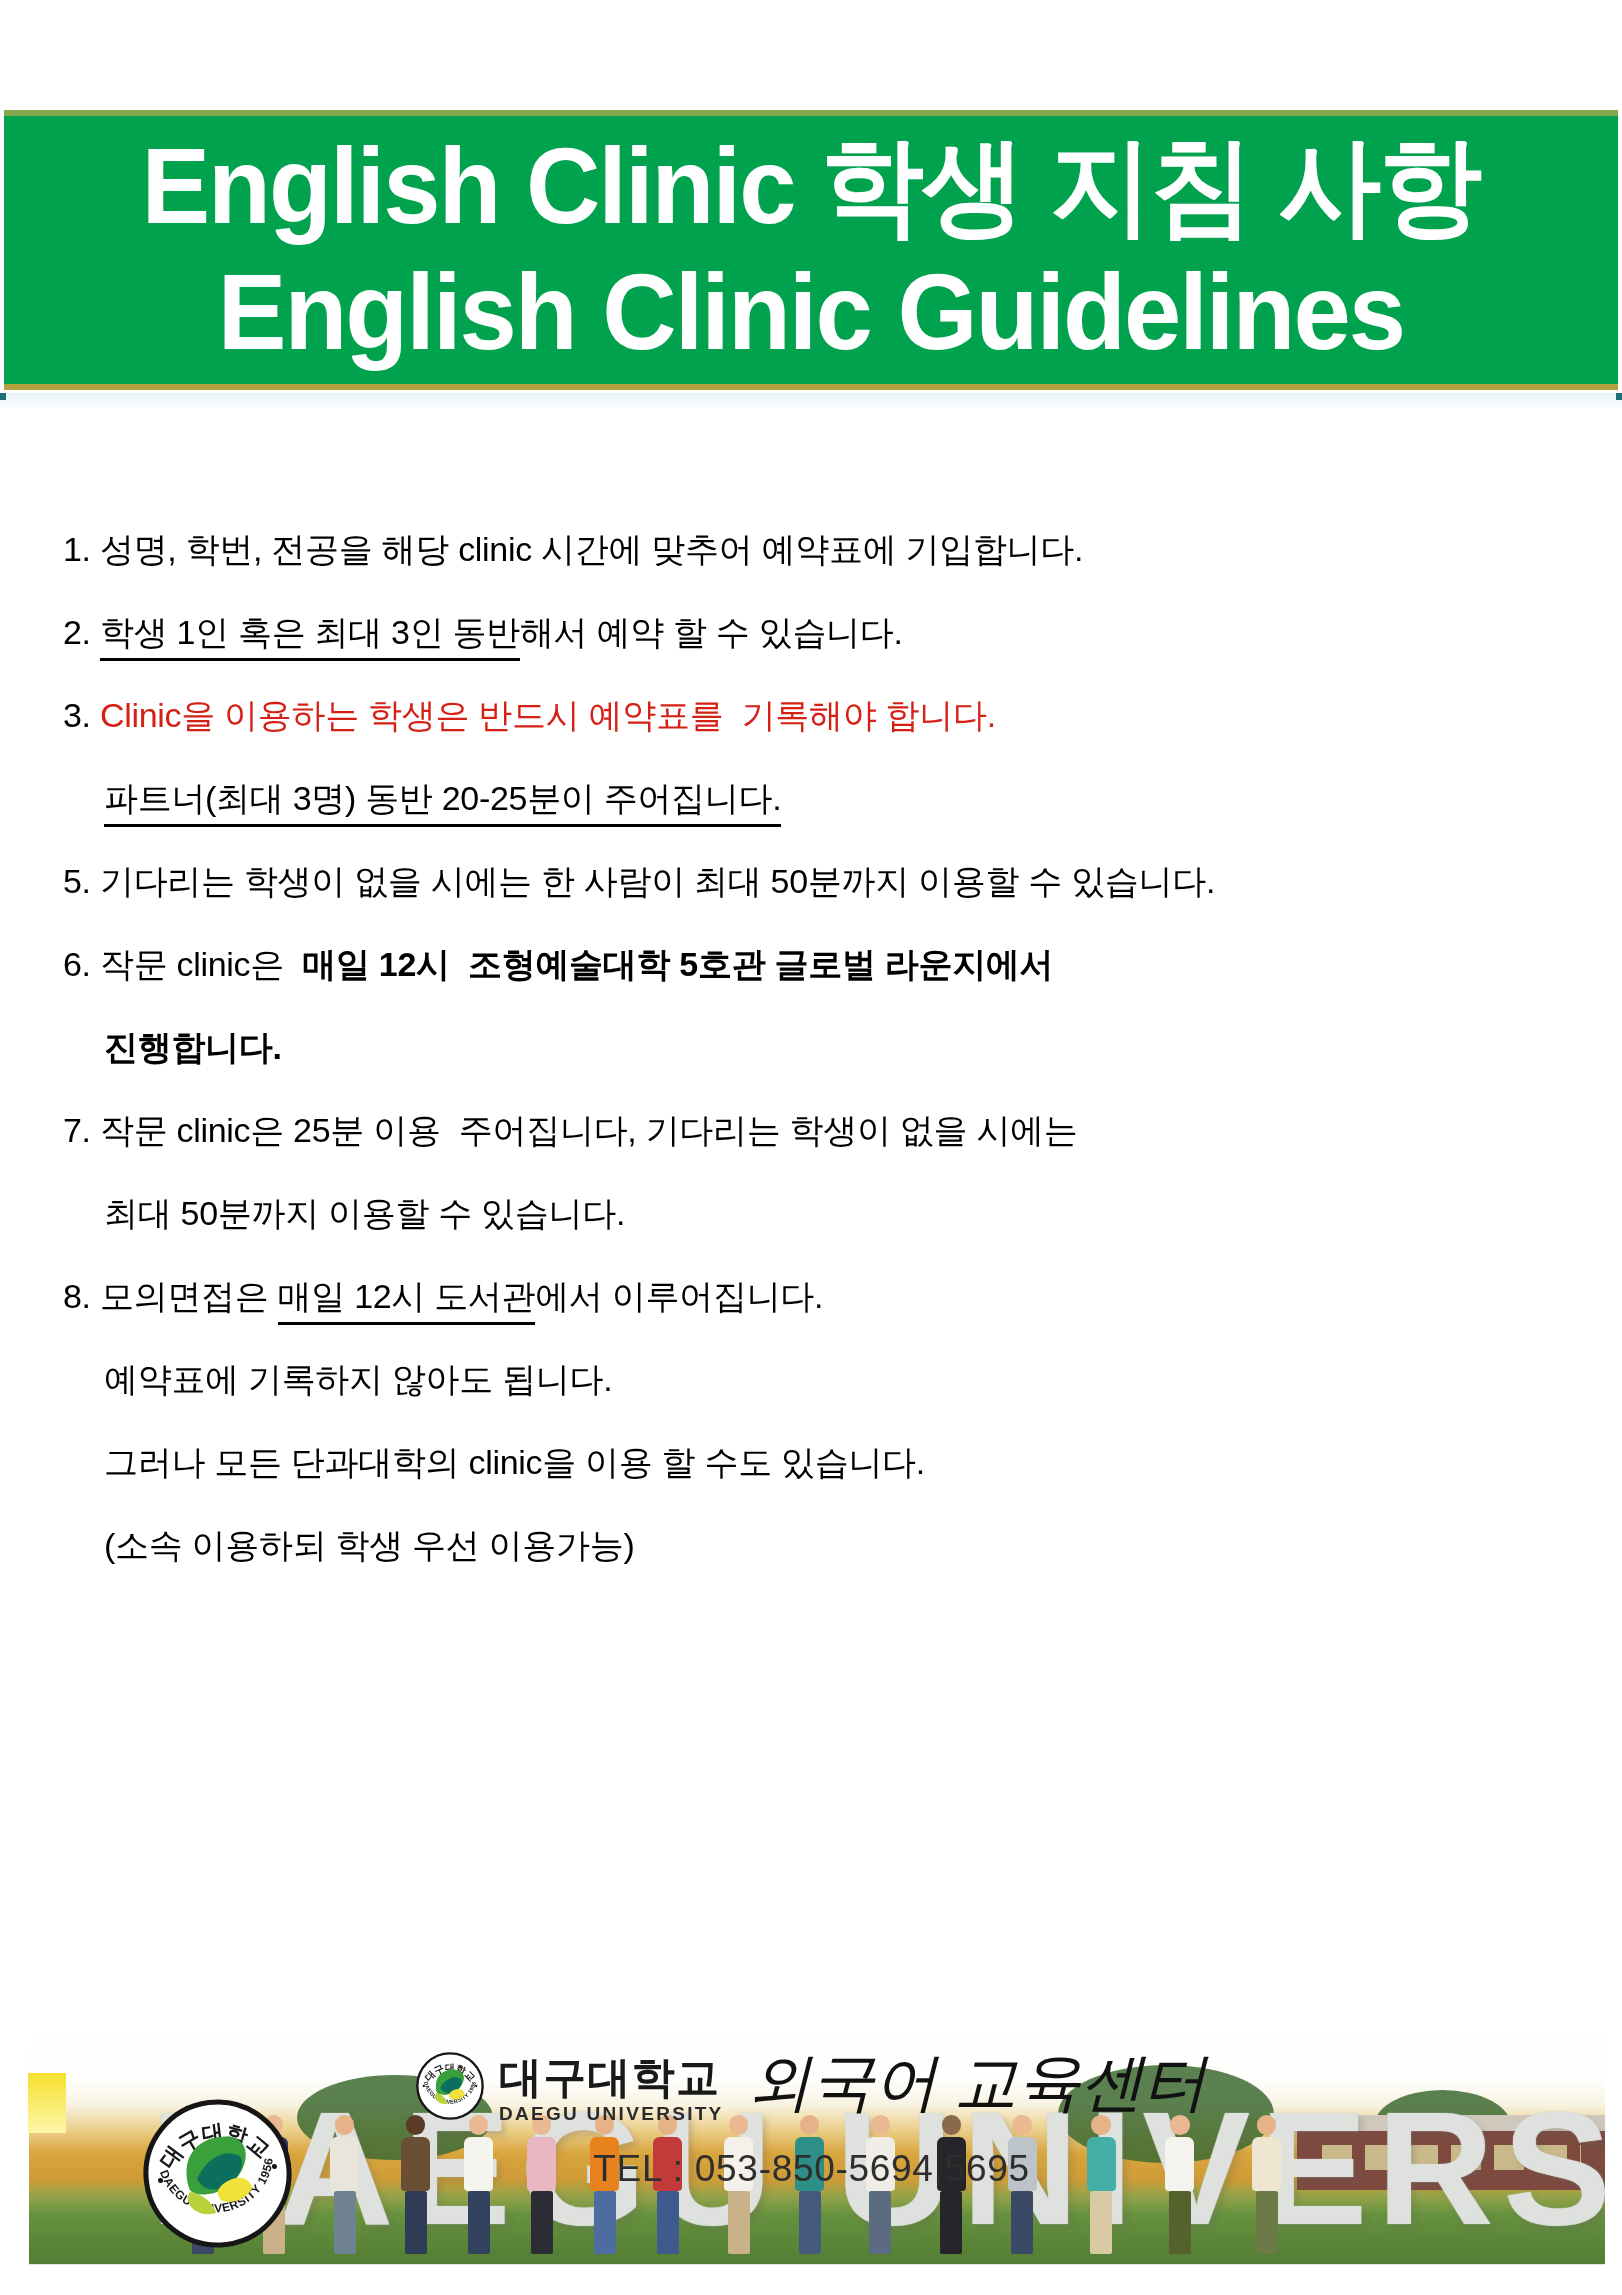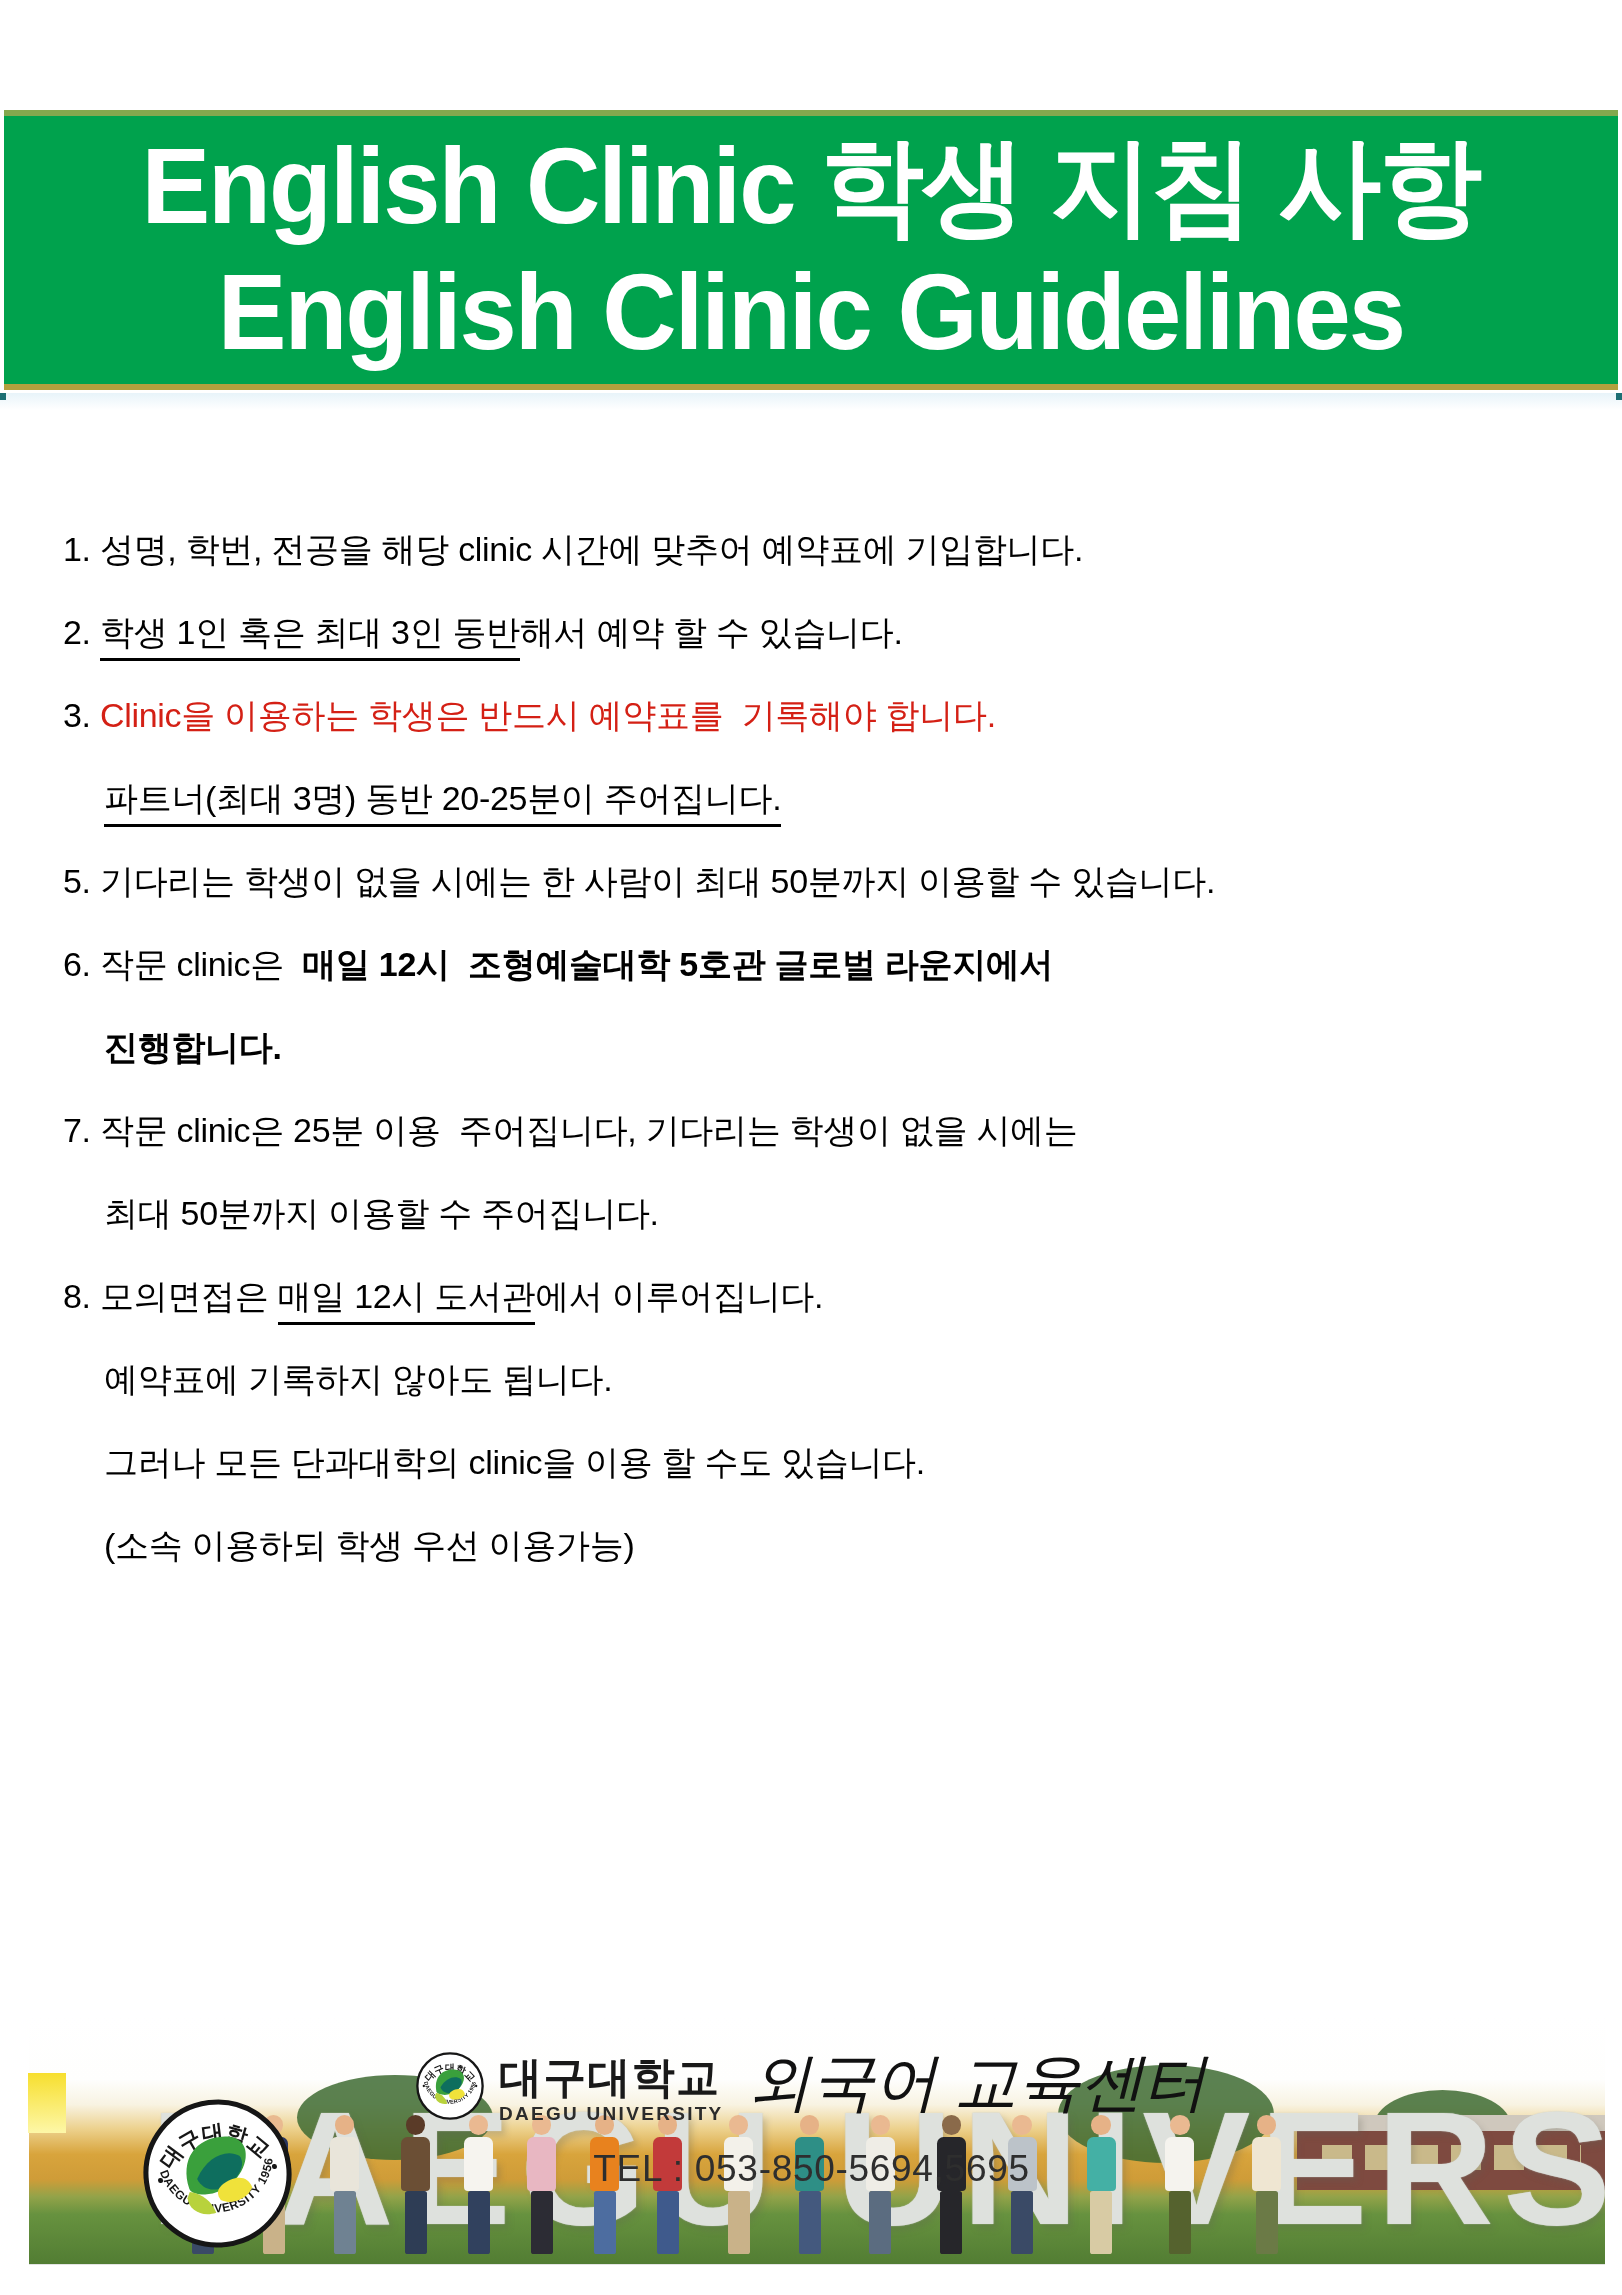--- a/index.html
+++ b/index.html
@@ -91,21 +91,21 @@
 
 <div class="guidelines">
   <div class="gline"><span class="no">1.</span><span>성명, 학번, 전공을 해당 clinic 시간에 맞추어 예약표에 기입합니다.</span></div>
   <div class="gline"><span class="no">2.</span><span class="u">학생 1인 혹은 최대 3인 동반</span><span>해서 예약 할 수 있습니다.</span></div>
   <div class="gline red"><span class="no" style="color:#000">3.</span><span>Clinic을 이용하는 학생은 반드시 예약표를  기록해야 합니다.</span></div>
   <div class="gline indent"><span class="u">파트너(최대 3명) 동반 20-25분이 주어집니다.</span></div>
   <div class="gline"><span class="no">5.</span><span>기다리는 학생이 없을 시에는 한 사람이 최대 50분까지 이용할 수 있습니다.</span></div>
   <div class="gline"><span class="no">6.</span><span>작문 clinic은  </span><span class="b">매일 12시  조형예술대학 5호관 글로벌 라운지에서</span></div>
   <div class="gline indent"><span class="b">진행합니다.</span></div>
   <div class="gline"><span class="no">7.</span><span>작문 clinic은 25분 이용  주어집니다, 기다리는 학생이 없을 시에는</span></div>
-  <div class="gline indent"><span>최대 50분까지 이용할 수 주어집니다.</span></div>
+  <div class="gline indent"><span>최대 50분까지 이용할 수 있습니다.</span></div>
   <div class="gline"><span class="no">8.</span><span>모의면접은 </span><span class="u">매일 12시 도서관</span><span>에서 이루어집니다.</span></div>
   <div class="gline indent"><span>예약표에 기록하지 않아도 됩니다.</span></div>
   <div class="gline indent"><span>그러나 모든 단과대학의 clinic을 이용 할 수도 있습니다.</span></div>
   <div class="gline indent"><span>(소속 이용하되 학생 우선 이용가능)</span></div>
 </div>
 
 <div class="photo">
   <div class="tree t1"></div>
   <div class="tree t2"></div>
   <div class="tree t3"></div>

